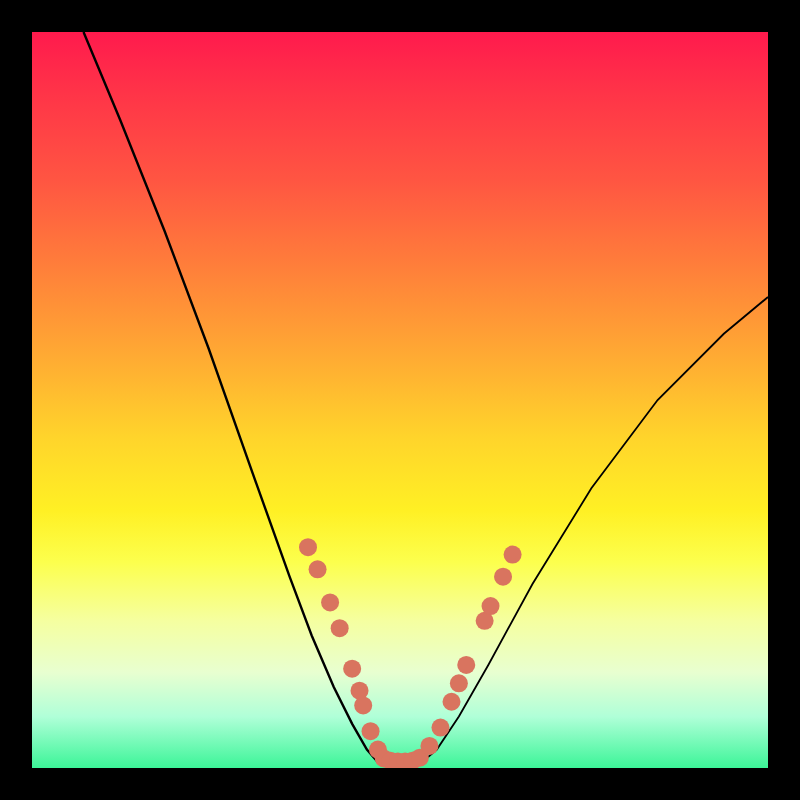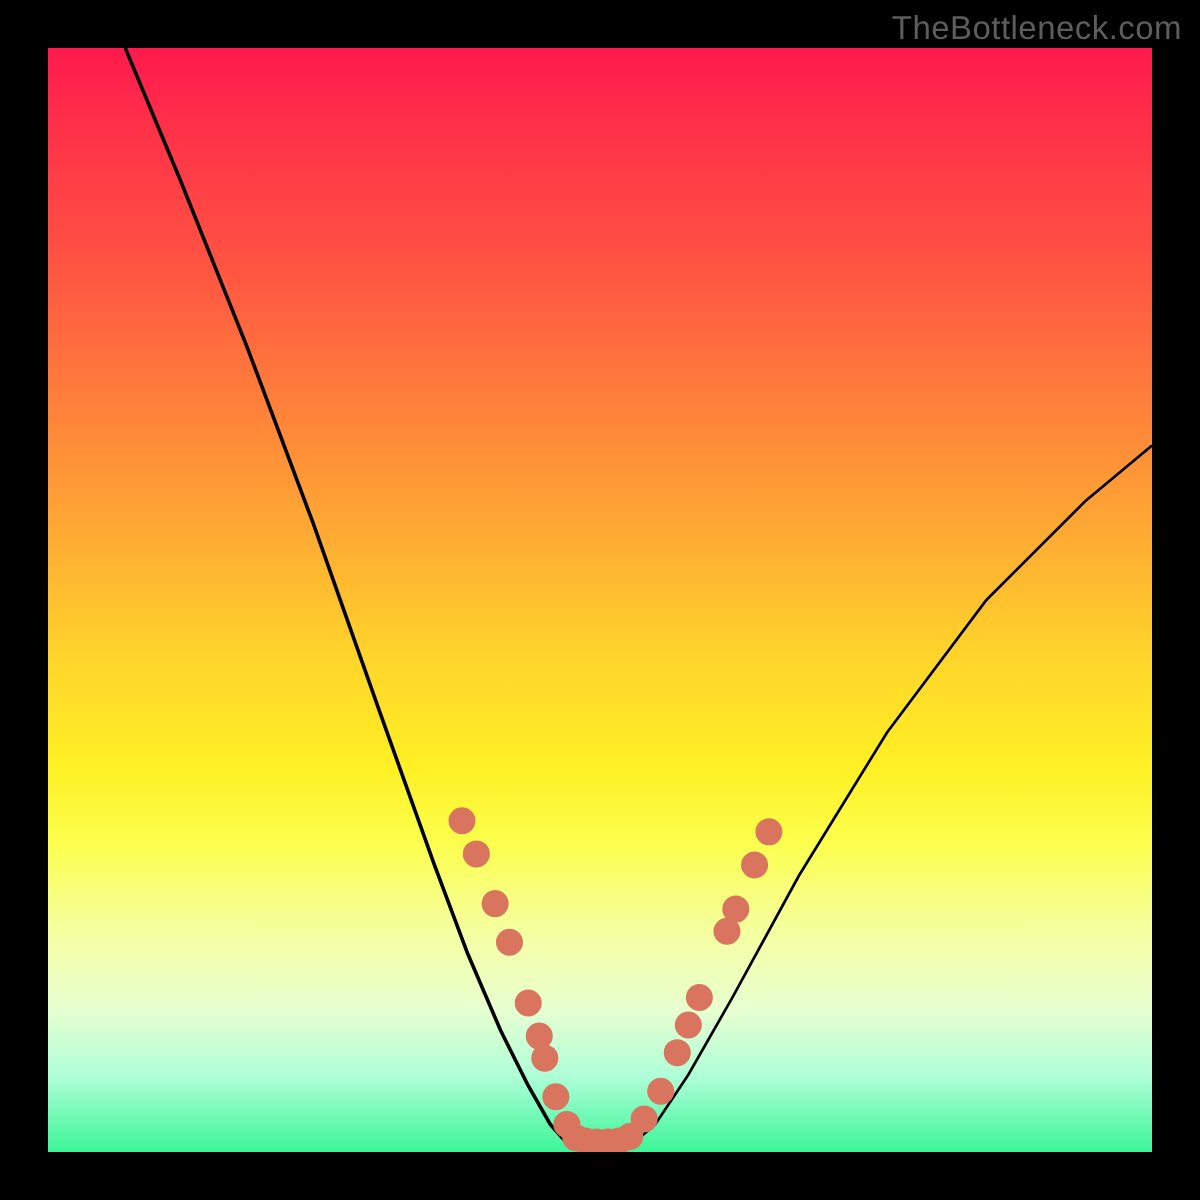--- a/index.html
+++ b/index.html
@@ -88,14 +88,13 @@
           <circle cx="419.52" cy="669.76" r="9" fill="#d9745f"></circle>
           <circle cx="426.88" cy="651.36" r="9" fill="#d9745f"></circle>
           <circle cx="434.24" cy="632.96" r="9" fill="#d9745f"></circle>
           <circle cx="452.64" cy="588.80" r="9" fill="#d9745f"></circle>
           <circle cx="458.53" cy="574.08" r="9" fill="#d9745f"></circle>
           <circle cx="471.04" cy="544.64" r="9" fill="#d9745f"></circle>
           <circle cx="480.61" cy="522.56" r="9" fill="#d9745f"></circle>
         </g>
     </svg>
   </div>
-  <div class="watermark">TheBottleneck.com</div>
 </div>
 
 </body></html>

